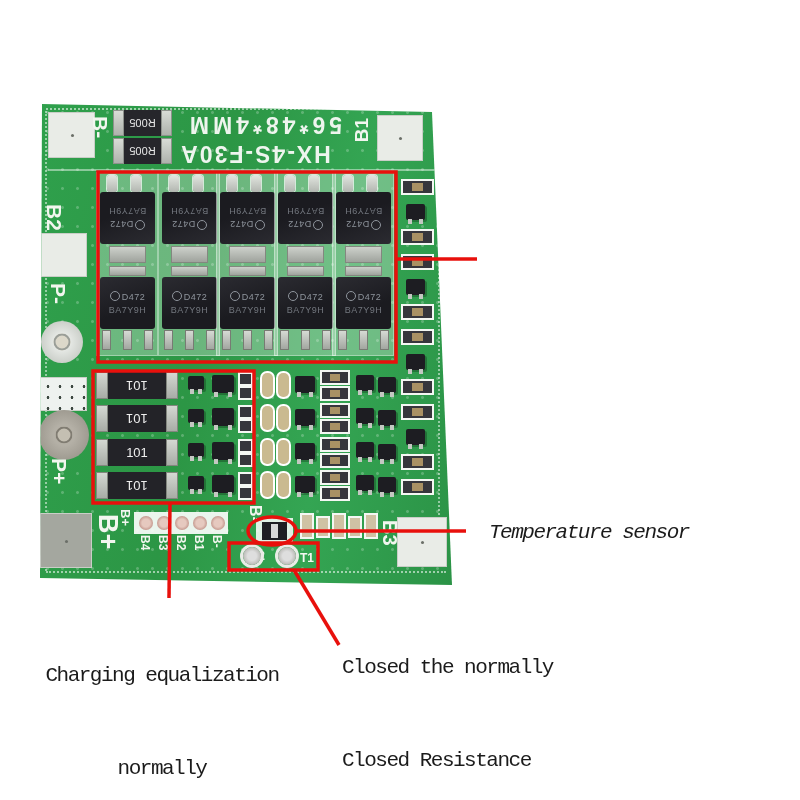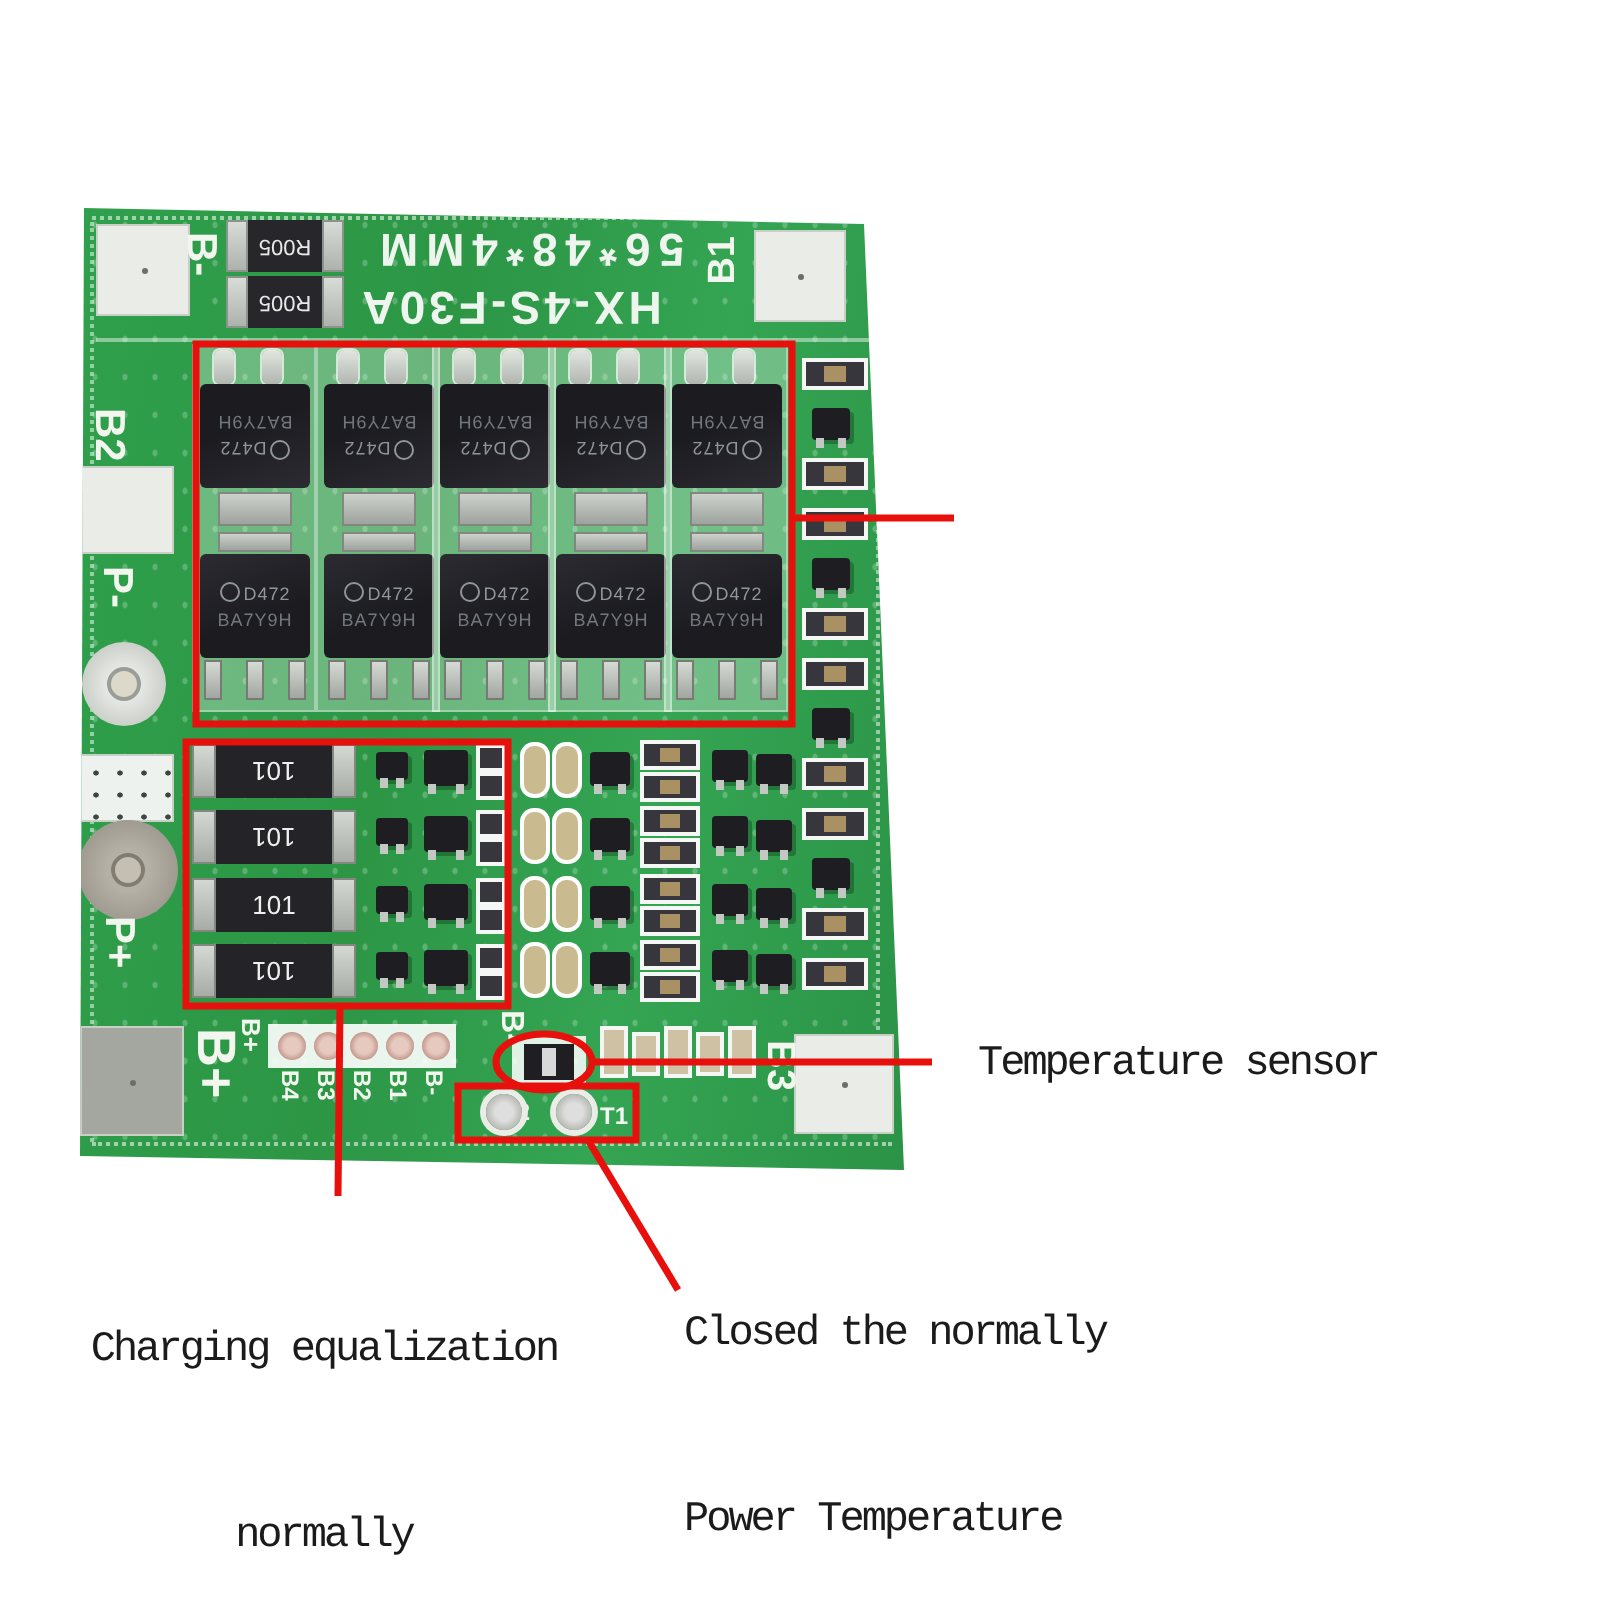--- a/index.html
+++ b/index.html
@@ -367,26 +367,26 @@
       <rect x="93" y="371" width="161" height="132"></rect>
       <line x1="170" y1="503" x2="169" y2="598"></line>
       <ellipse cx="272" cy="531" rx="24" ry="14"></ellipse>
       <line x1="296" y1="531" x2="466" y2="531"></line>
       <rect x="229" y="543" width="89" height="27"></rect>
       <line x1="294" y1="570" x2="339" y2="645"></line>
     </g>
   </svg>
 
 
-  <div class="note" style="left:489px;top:517px;">Temperature sensor</div>
+  <div class="note" style="left:489px;top:517px;font-style:italic;">Temperature sensor</div>
 
   <div class="note" style="left:28px;top:598px;width:268px;text-align:center;">
     <div>Charging equalization</div>
     <div>normally</div>
   </div>
 
   <div class="note" style="left:342px;top:590px;">
     <div>Closed the normally</div>
-    <div>Power Temperature</div>
+    <div>Closed Resistance</div>
     
     
   </div>
 </div>
 
 </body></html>

